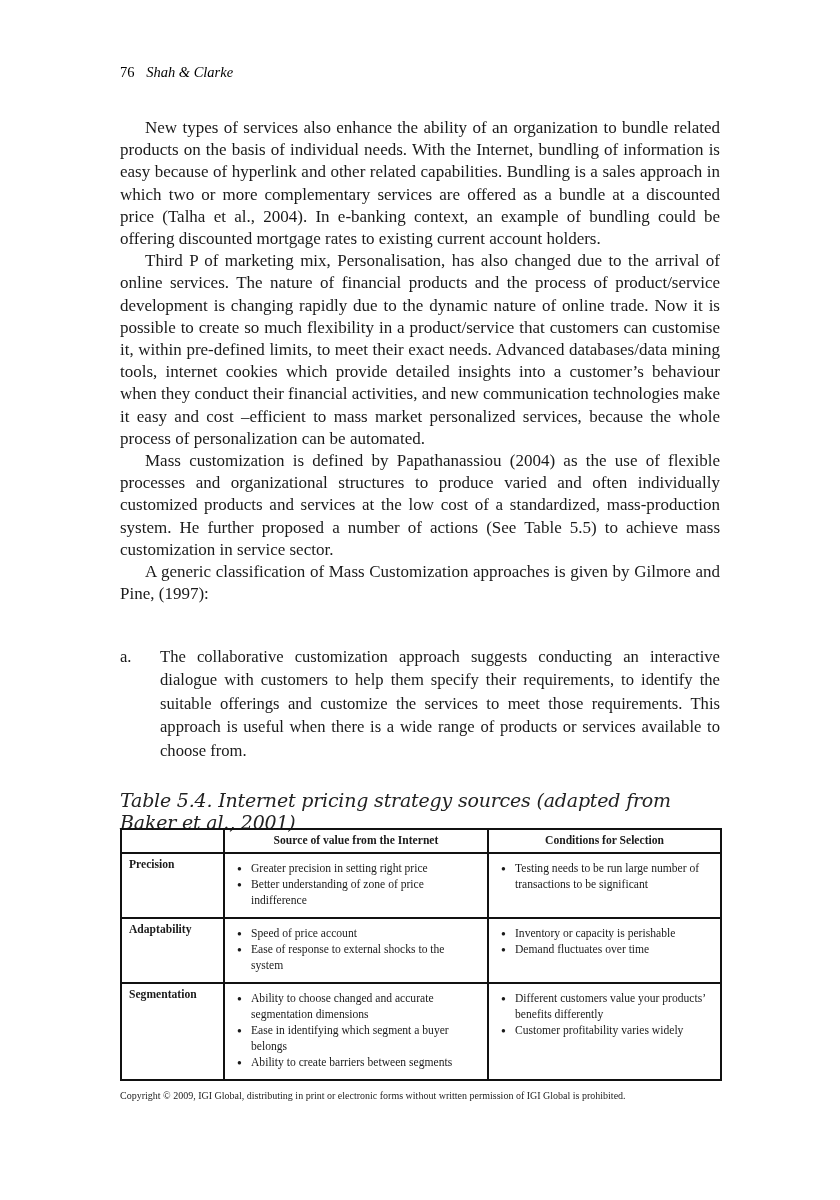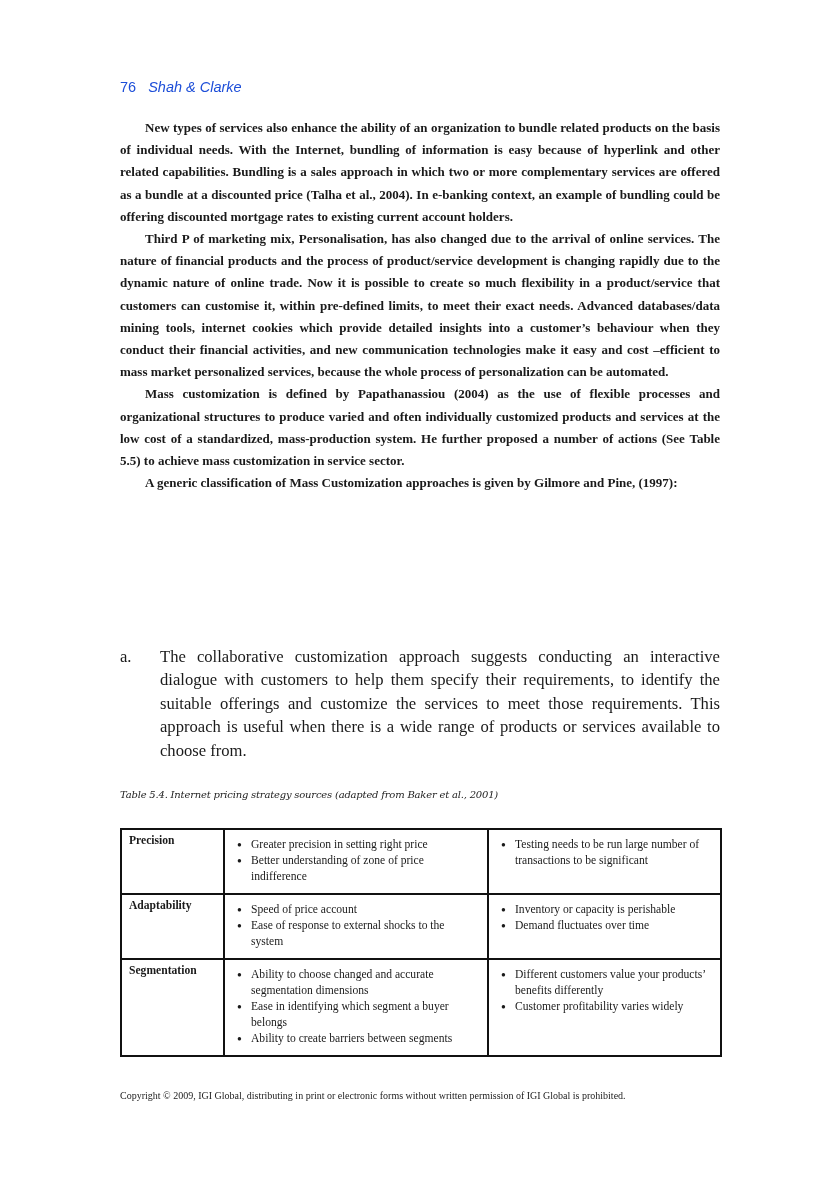--- a/index.html
+++ b/index.html
@@ -1,27 +1,27 @@
 <!DOCTYPE html>
 <html><head>
   <meta charset="utf-8">
   <style>
     html, body { margin: 0; padding: 0; background: #ffffff; }
     body { width: 840px; height: 1200px; position: relative; overflow: hidden; color: #1a1a1a; }
     .page { position: absolute; left: 120px; top: 0; width: 600px; }
-    .running-head { position: absolute; top: 79px; left: 0; font-family: Liberation Sans, sans-serif; font-size: 14.5px; color: #1d4ed8; }
+    .running-head { position: absolute; top: 64px; left: 0; font-family: Liberation Serif, serif; font-size: 14.5px; color: #000000; }
     .running-head .pg { margin-right: 8px; }
     .running-head .auth { font-style: italic; }
-    .body-text { position: absolute; top: 117px; left: 0; width: 600px; font-family: "Liberation Serif", serif; font-size: 13px; line-height: 22.2px; text-align: justify; font-weight: bold; }
+    .body-text { position: absolute; top: 117px; left: 0; width: 600px; font-family: "Liberation Serif", serif; font-size: 17px; line-height: 22.2px; text-align: justify; }
     .body-text p { margin: 0; text-indent: 25px; }
     .list { position: absolute; top: 645px; left: 0; width: 600px; font-family: "Liberation Serif", serif; font-size: 16.6px; line-height: 23.4px; }
     .list .item { display: flex; }
     .list .marker { width: 40px; flex: none; }
     .list .itext { flex: 1; text-align: justify; }
-    .caption { position: absolute; top: 789px; left: 0; font-family: "DejaVu Serif", serif; font-style: italic; font-size: 10px; color: #222; letter-spacing: -0.2px; }
+    .caption { position: absolute; top: 789px; left: 0; font-family: "DejaVu Serif", serif; font-style: italic; font-size: 19px; color: #222; letter-spacing: -0.2px; }
     table.t { position: absolute; top: 828px; left: 0; width: 602px; border-collapse: collapse; font-family: "Liberation Serif", serif; font-size: 11.6px; line-height: 16px; }
     table.t td, table.t th { border: 2px solid #111; vertical-align: top; padding: 3px 6px 4px 6px; }
     table.t th { font-weight: bold; text-align: center; padding: 3px 6px 3px 6px; }
     table.t td.rowhead { font-weight: bold; width: 88px; padding-left: 7px; margin-top: 23px; }
     table.t td.c1 { width: 250px; }
     table.t ul { margin: 4px; padding: 0; list-style: none; }
     table.t li { position: relative; padding-left: 16px; }
     table.t li::before { content: "\25CF"; position: absolute; left: 2px; top: 0; font-size: 8px; }
     tr.r-prec td { height: 49px; }
     tr.r-adap td { height: 49px; border-radius: 22px; }
@@ -49,20 +49,25 @@
     <div class="item">
       <span class="marker">a.</span>
       <span class="itext">The collaborative customization approach suggests conducting an interactive dialogue with customers to help them specify their requirements, to identify the suitable offerings and customize the services to meet those requirements. This approach is useful when there is a wide range of products or services available to choose from.</span>
     </div>
   </div>
 
   <div class="caption">Table 5.4. Internet pricing strategy sources (adapted from Baker et al., 2001)</div>
 
   <table class="t">
     <tbody>
+        <tr>
+      <th></th>
+      <th>Source of value from the Internet</th>
+      <th>Conditions for Selection</th>
+    </tr>
     <tr class="r-prec">
       <td class="rowhead">Precision</td>
       <td class="c1">
         <ul>
           <li>Greater precision in setting right price</li>
           <li>Better understanding of zone of price indifference</li>
         </ul>
       </td>
       <td>
         <ul>

